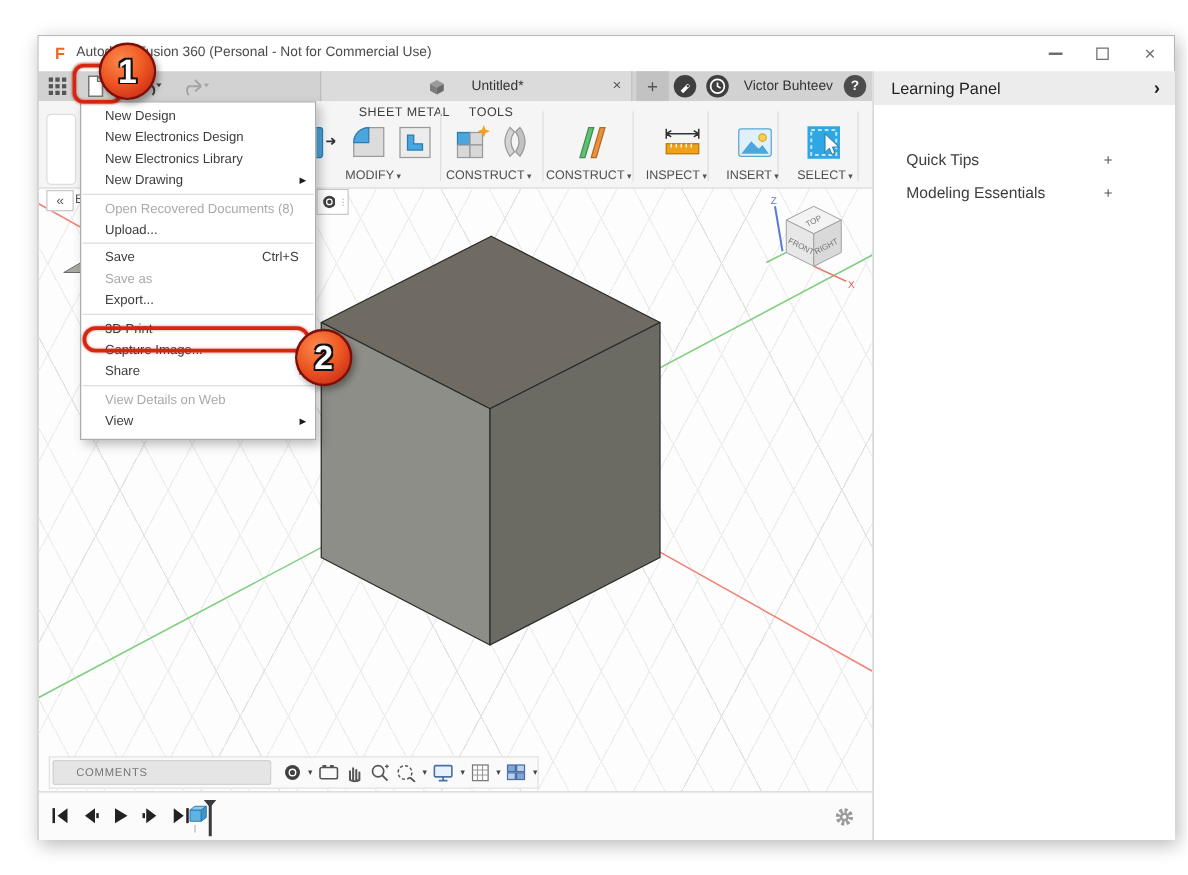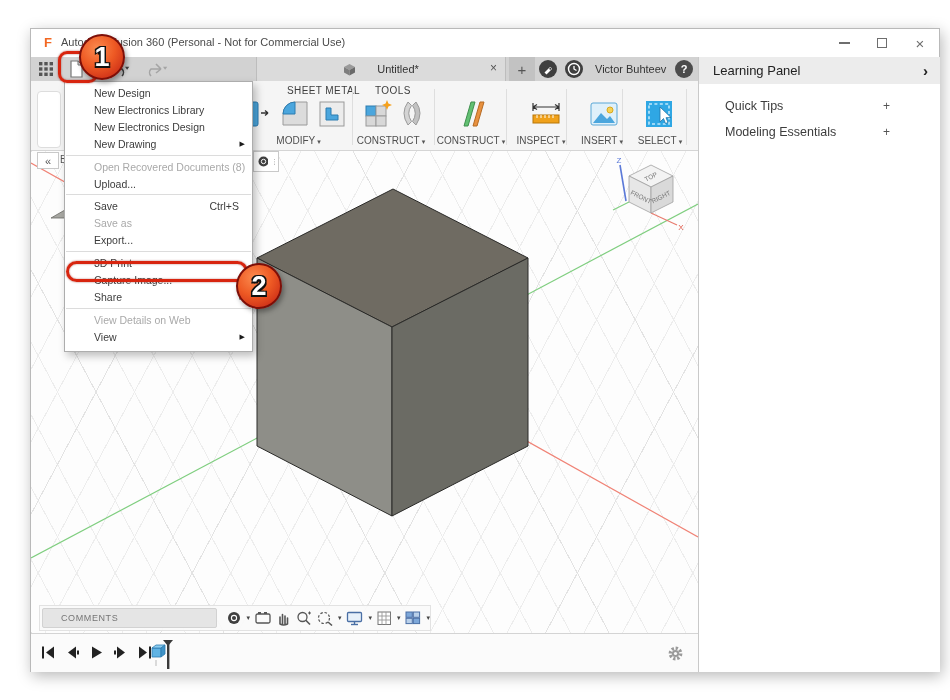--- a/index.html
+++ b/index.html
@@ -41,22 +41,22 @@
   .grp-label { position:absolute; top:54px; font-size:10px; color:#4f4f4f; text-align:center; }
   .grp-label .arr { font-size:7px; color:#555; margin-left:2px; }
   .rib-sep { position:absolute; top:8px; width:1px; height:56px; background:#dedede; }
   .rib-ico { position:absolute; top:18px; }
 
   
   #lpanel { position:absolute; left:667px; top:28px; width:242px; height:615px; background:#fff; border-left:1px solid #c9c9c9; }
   #lpanel-head { position:absolute; left:0; top:0; width:100%; height:27px; background:#ececec;
                  display:flex; align-items:center; font-size:13px; color:#222; padding-left:14px; }
   #lpanel-chev { position:absolute; right:12px; font-size:15px; font-weight:bold; color:#222; }
-  .lrow { position:absolute; left:0; width:100%; height:26px; display:flex; align-items:center;
-          font-size:12.5px; color:#3d3d3d; padding-left:26px; }
+  .lrow { position:absolute; left:0; width:100%; height:26px; display:flex; align-items:flex-end;
+          font-size:12.5px; color:#3d3d3d; padding-left:26px;margin-top:16px; }
   .lrow .plus { position:absolute; right:50px; font-size:12px; color:#555; }
 
   
   #viewport { position:absolute; left:0; top:122px; width:667px; height:482px; overflow:hidden; background:#fdfdfd;
     background-image:
       repeating-linear-gradient(62deg,  #e3e3e3 0 1px, transparent 1px 170px),
       repeating-linear-gradient(118deg, #e3e3e3 0 1px, transparent 1px 170px),
       repeating-linear-gradient(62deg,  #ededed 0 1px, transparent 1px 34px),
       repeating-linear-gradient(118deg, #ededed 0 1px, transparent 1px 34px); }
 
@@ -70,21 +70,21 @@
   .dd { font-size:7px; color:#444; }
 
   
   #timeline { position:absolute; left:0; top:604px; width:667px; height:39px; background:#fbfbfb; border-top:1px solid #d4d4d4; }
   #transport { position:absolute; left:10px; top:11px; display:flex; gap:9px; align-items:center; }
   #tl-gear { position:absolute; right:14px; top:11px; }
 
   
   #filemenu { position:absolute; left:33px; top:52px; width:189px; height:271px; background:#fff;
               border:1px solid #adadad; box-shadow:3px 4px 8px rgba(0,0,0,.25); z-index:30; padding-top:2px; }
-  .mi { position:relative; height:17.2px; display:flex; align-items:center; padding-left:29px;
+  .mi { position:relative; height:17.2px; display:flex; align-items:center; padding-left:19px;
         font-size:10.5px; color:#3c3c3c; }
   .mi.disabled { color:#a9a9a9; }
   .mi-shortcut { position:absolute; right:13px; }
   .mi-sub { position:absolute; right:7px; font-size:7px; color:#1a1a1a; }
   .msep { border:none; border-top:1px solid #dcdcdc; margin:2.1px 1px; }
 
   
   .red-ring { position:absolute; border:3.5px solid #d8250f; border-radius:12px; z-index:40;
               box-shadow:0 0 2px rgba(130,10,0,.65), inset 0 0 2px rgba(130,10,0,.55); }
   .callout { position:absolute; width:46px; height:46px; border-radius:50%; z-index:50;
@@ -381,24 +381,24 @@
       <span>Modeling Essentials</span>
       <span class="plus">+</span>
     </div>
   </div>
 
   <div id="filemenu">
     <div class="mi">
           <span>New Design</span>
         </div>
     <div class="mi">
+          <span>New Electronics Design</span>
+        </div>
+    <div class="mi">
           <span>New Electronics Library</span>
-        </div>
-    <div class="mi">
-          <span>New Electronics Design</span>
         </div>
     <div class="mi">
           <span>New Drawing</span>
           <span class="mi-sub">▶</span>
         </div>
     <hr class="msep">
     <div class="mi disabled">
           <span>Open Recovered Documents (8)</span>
         </div>
     <div class="mi">

